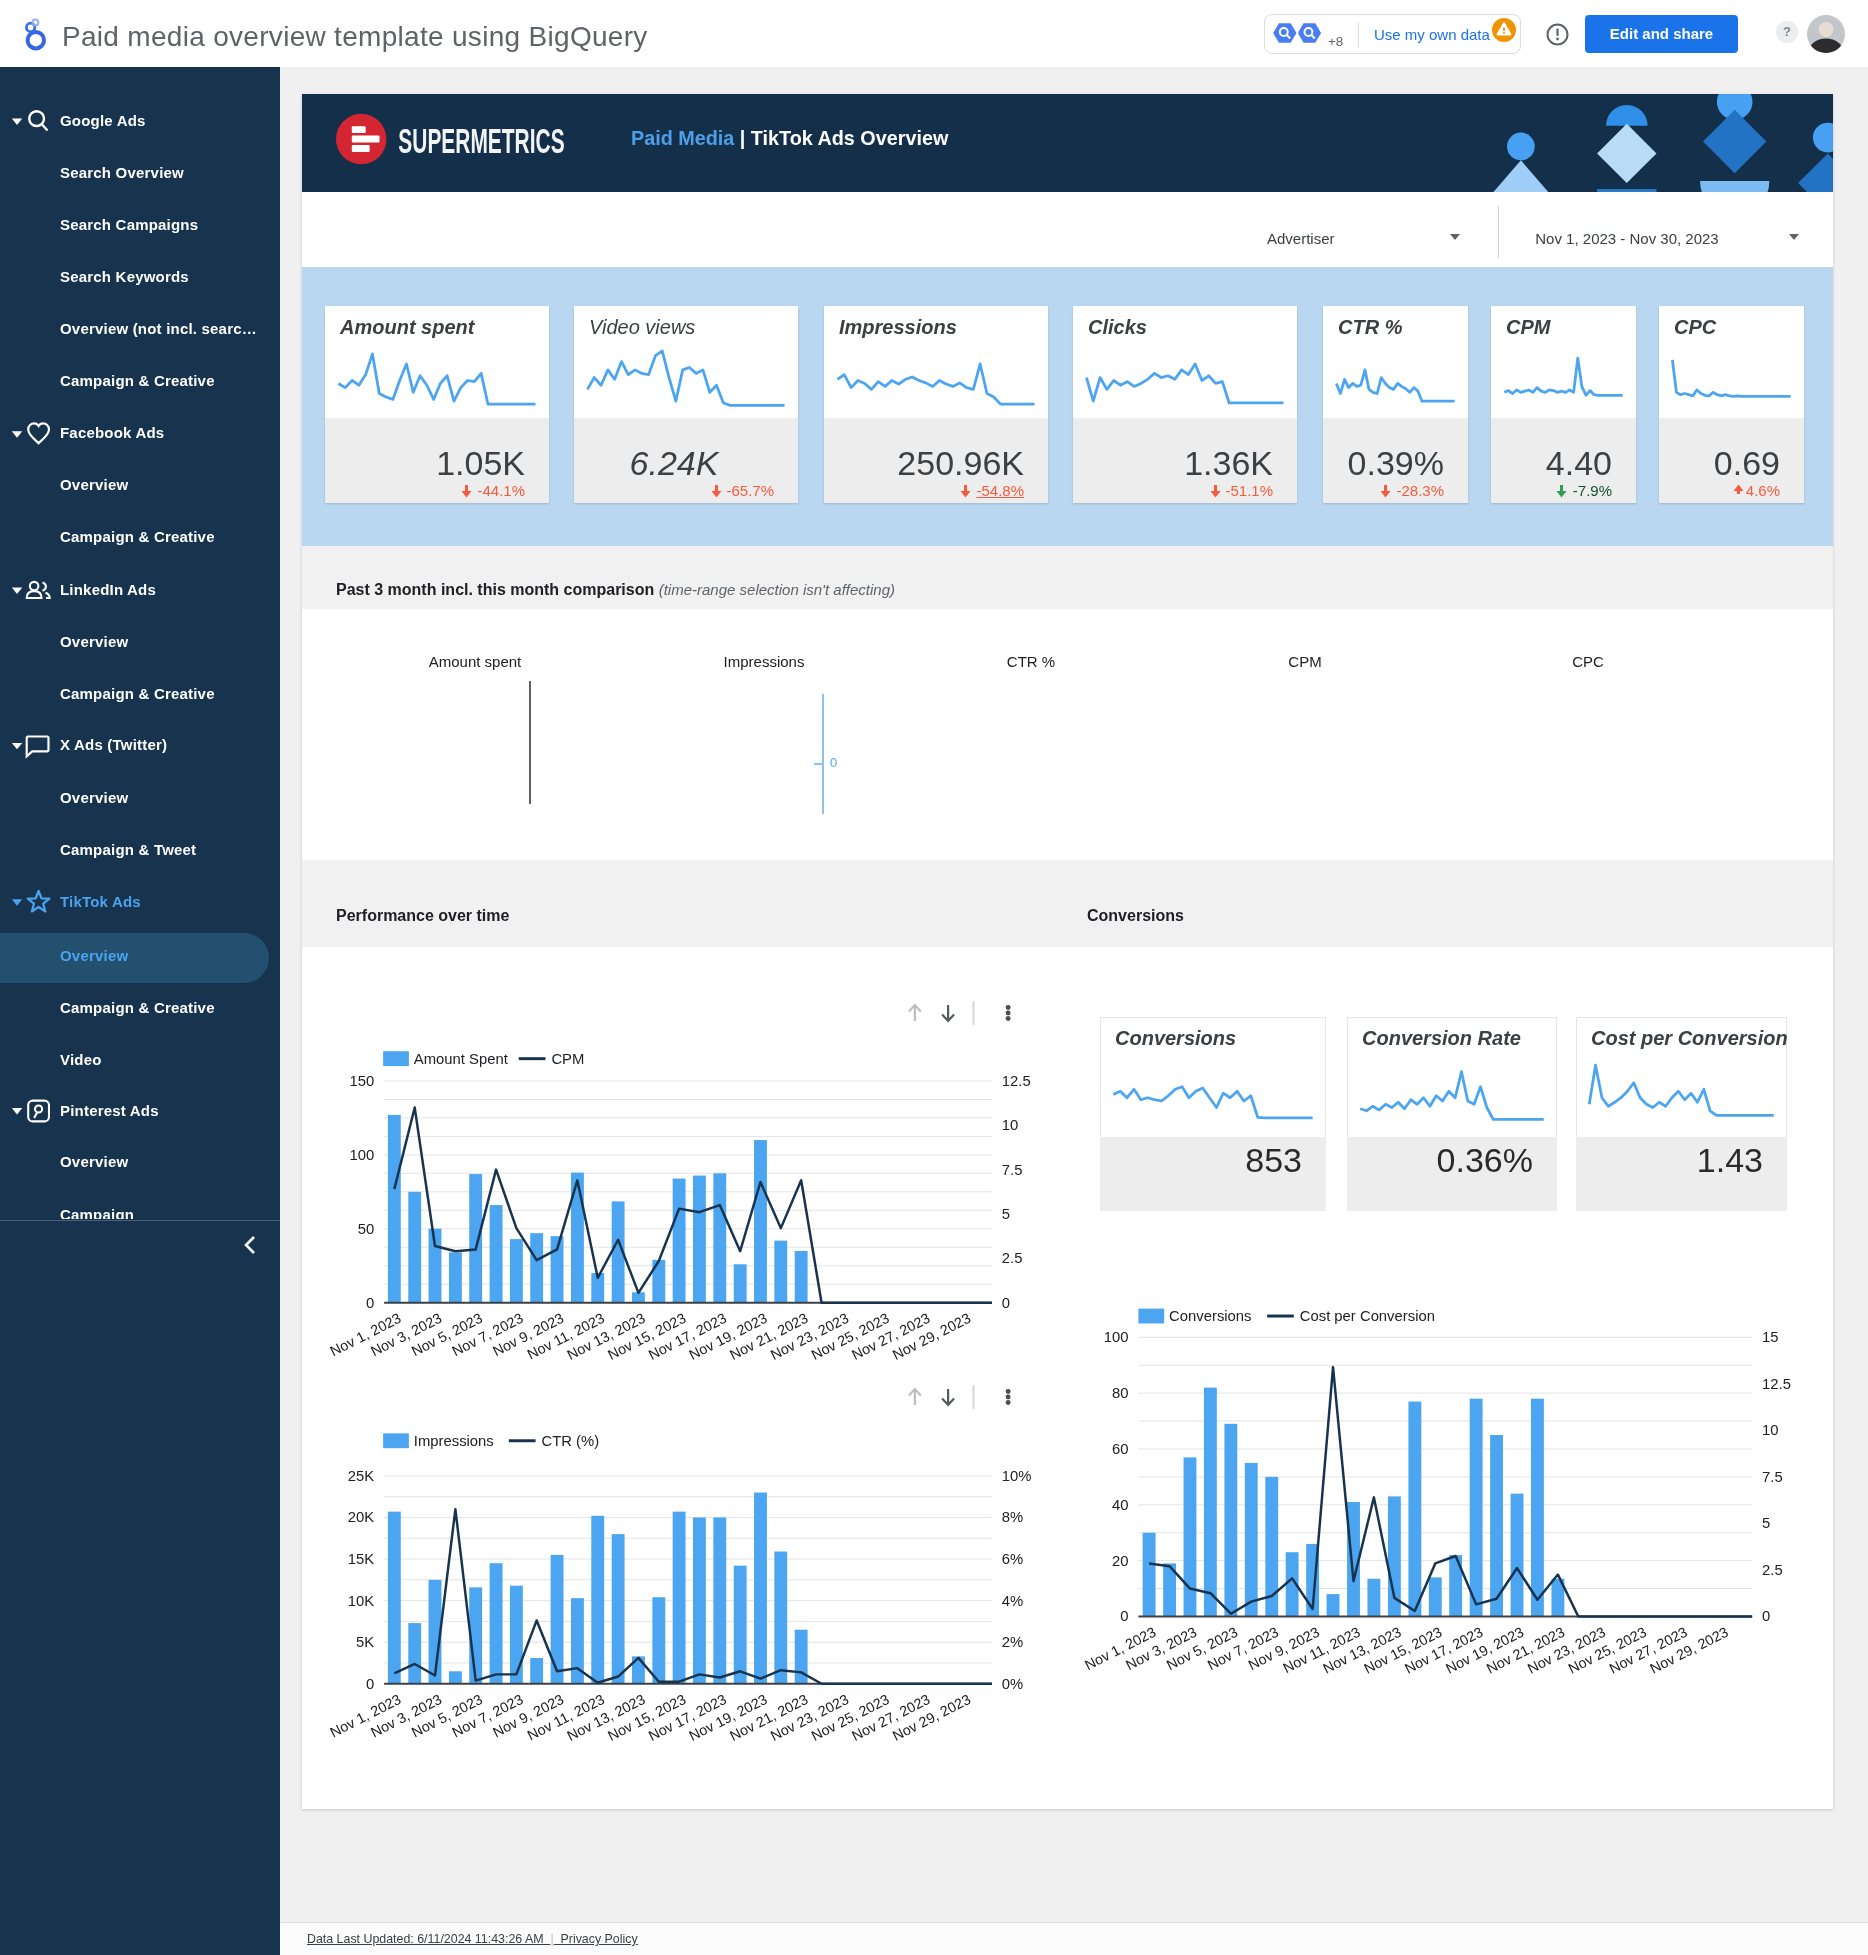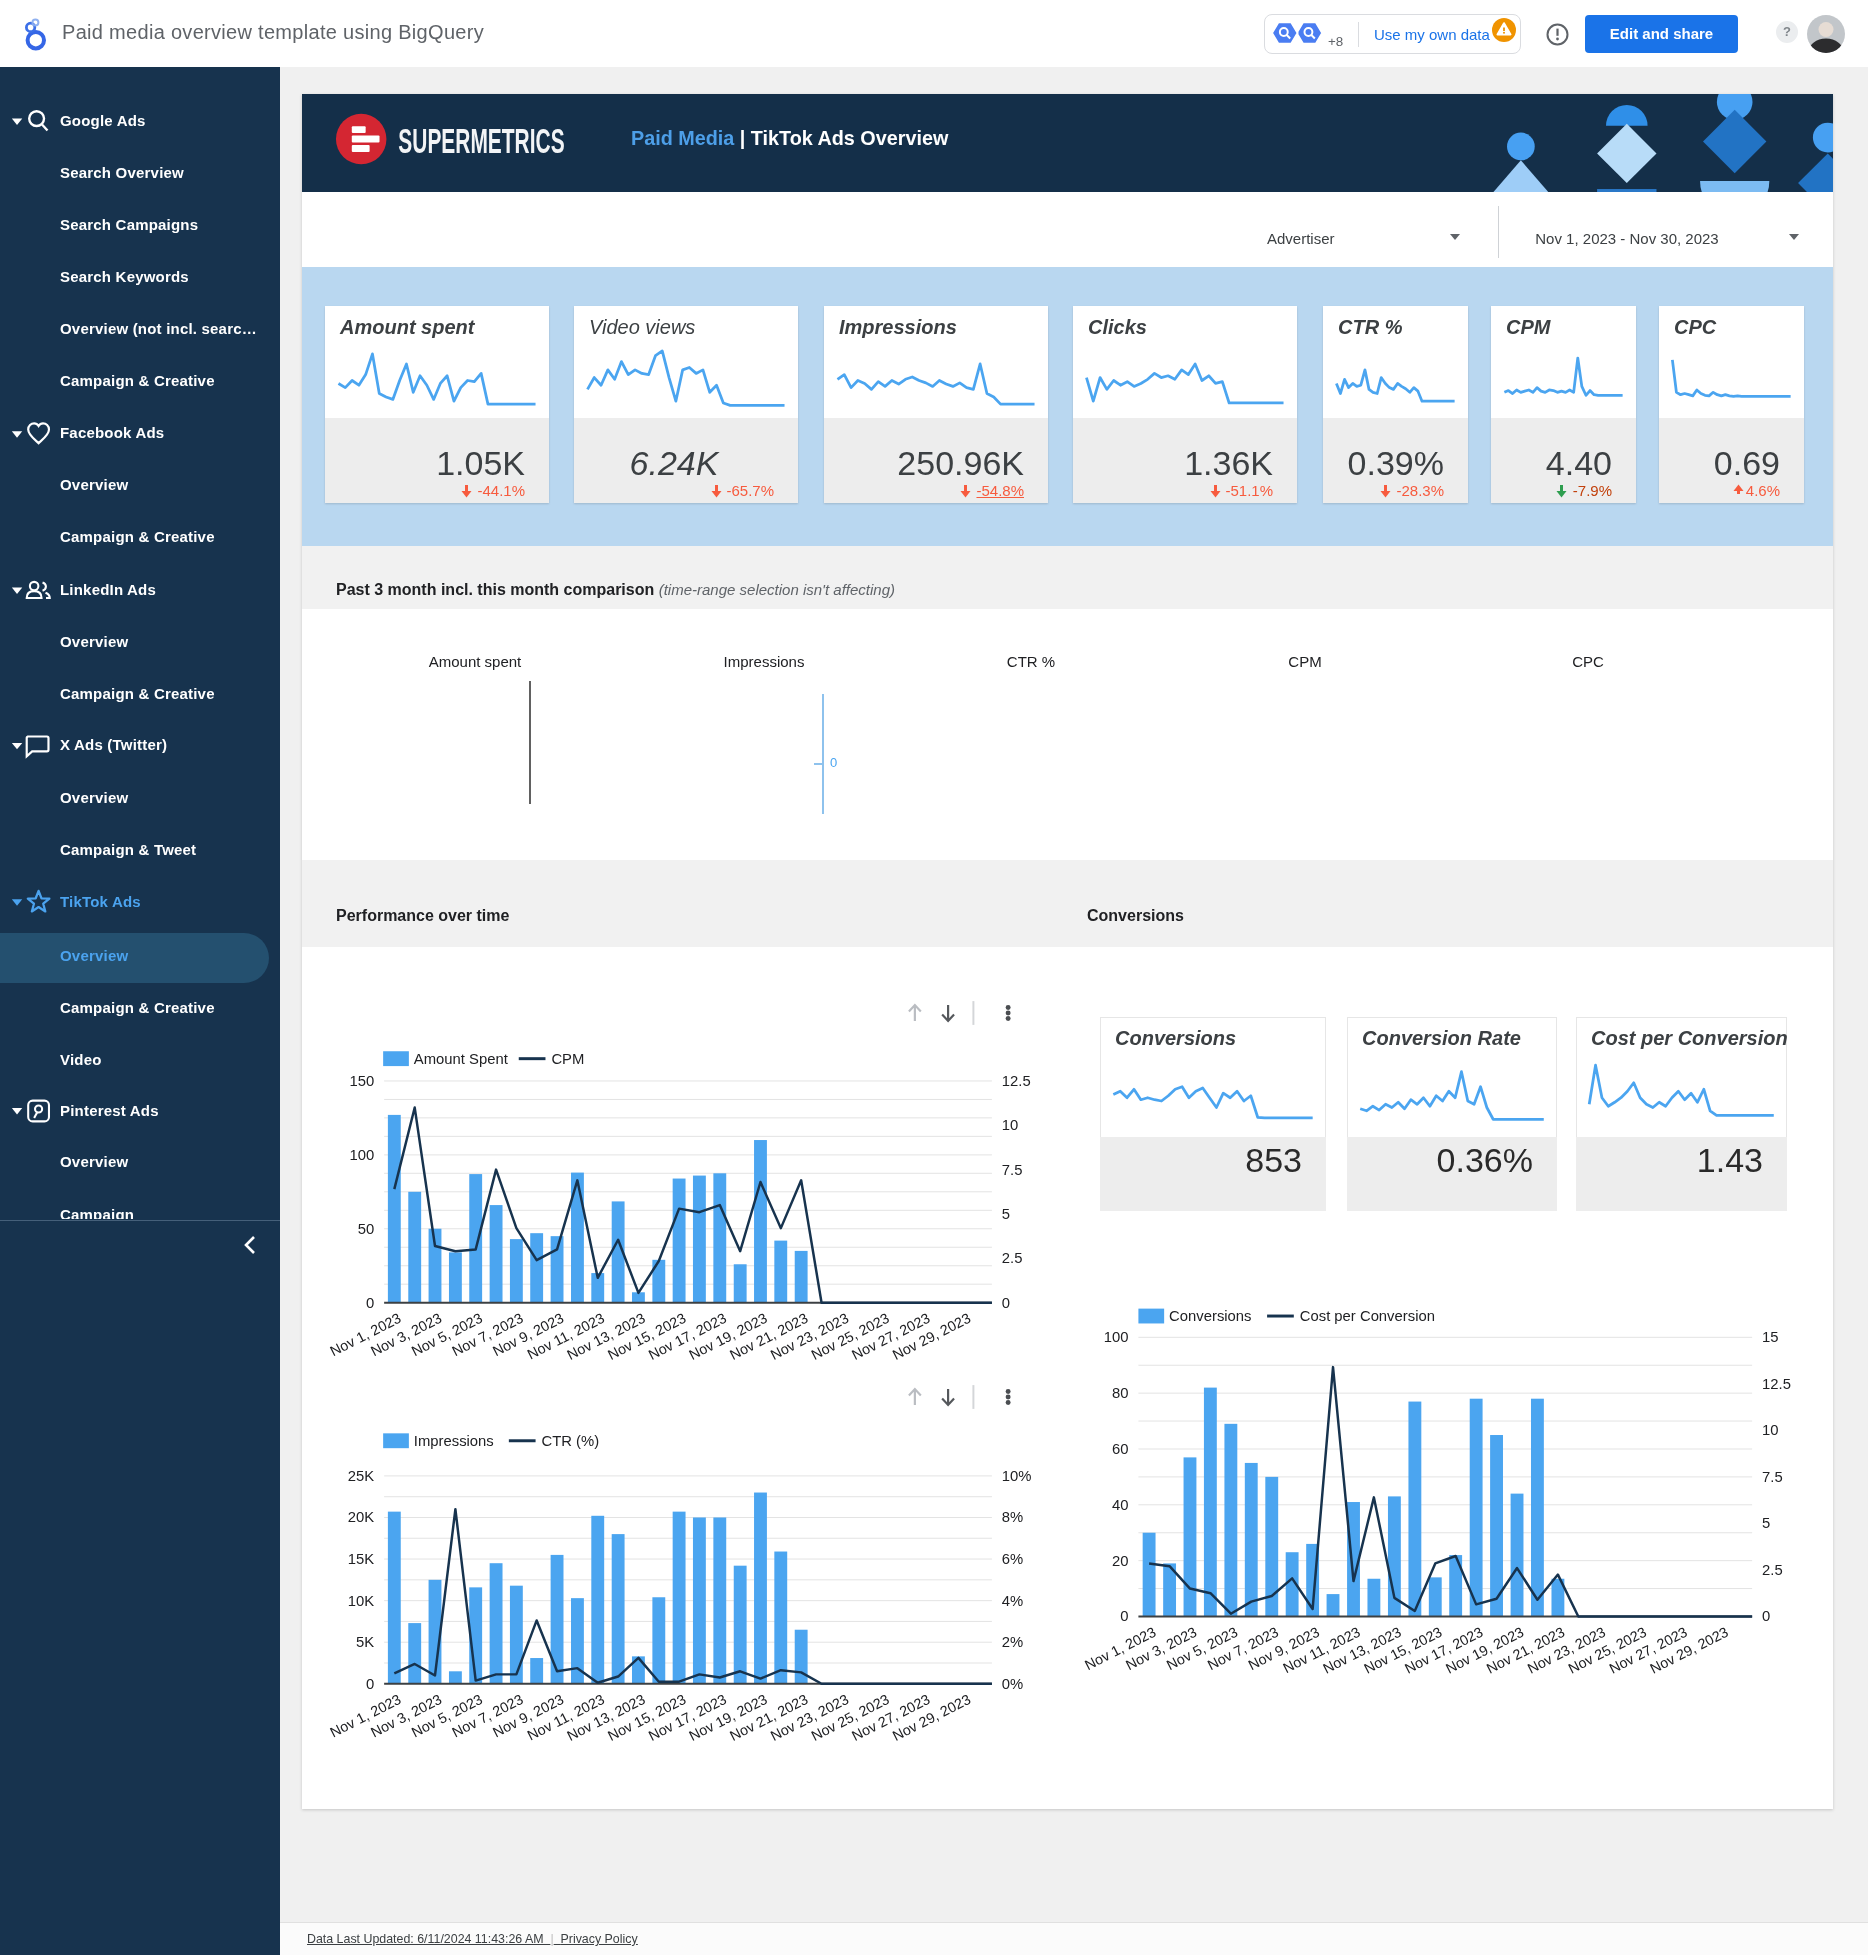--- a/index.html
+++ b/index.html
@@ -9,21 +9,21 @@
 </style></head>
 <body>
 <div class="abs" style="left:0;top:0;width:1868px;height:1955px;">
 
 <div class="abs" style="left:0;top:0;width:1868px;height:67px;background:#fff;"></div>
 <svg class="abs" style="left:22px;top:18px;" width="40" height="40" viewBox="0 0 40 40">
   <circle cx="13.8" cy="22.2" r="8.2" fill="none" stroke="#3566e6" stroke-width="4"></circle>
   <circle cx="8.6" cy="9.4" r="4.2" fill="none" stroke="#3b6fe8" stroke-width="2.8"></circle>
   <circle cx="13.4" cy="4.4" r="3" fill="none" stroke="#8aadeff2" stroke-width="2"></circle>
 </svg>
-<div class="abs" style="left:62px;top:21px;font-size:20px;letter-spacing:0.3px;color:#5f6368;">Paid media overview template using BigQuery</div>
+<div class="abs" style="left:62px;top:21px;font-size:28px;letter-spacing:0.3px;color:#5f6368;">Paid media overview template using BigQuery</div>
 
 <div class="abs" style="left:1264px;top:14px;width:257px;height:40px;border:1px solid #dadce0;border-radius:8px;background:#fff;"></div>
 <svg class="abs" style="left:1270px;top:14px;" width="69" height="40" viewBox="0 0 70 40">
   <g transform="translate(27,5)">
       <polygon points="0,14 6.5,3 19.5,3 26,14 19.5,25 6.5,25" fill="#4a7df2" stroke="#fff" stroke-width="2"></polygon>
       <circle cx="12" cy="13" r="4" fill="none" stroke="#fff" stroke-width="2"></circle>
       <path d="M15 16 L18.5 19.5" stroke="#fff" stroke-width="2"></path>
     </g>
   <g transform="translate(2,5)">
       <polygon points="0,14 6.5,3 19.5,3 26,14 19.5,25 6.5,25" fill="#4a7df2" stroke="#fff" stroke-width="2"></polygon>
@@ -219,21 +219,21 @@
 <div class="abs" style="left:1491px;top:418px;width:145px;height:85px;background:#ededed;"></div>
 <div class="abs" style="left:1506px;top:316px;font-size:20px;font-weight:700;font-style:italic;color:#3c4043;">CPM</div>
 <svg class="abs" style="left:1491px;top:347px;" width="145" height="67" viewBox="0 0 146 68">
   <polyline points="13.0,46.0 17.1,44.2 21.3,47.2 25.4,43.6 29.6,46.0 33.7,44.8 37.8,43.6 42.0,46.0 46.1,41.2 50.2,44.8 54.4,46.0 58.5,43.6 62.7,44.2 66.8,46.0 70.9,44.8 75.1,46.0 79.2,43.6 83.3,46.0 87.5,11.2 91.6,40.0 95.8,49.0 99.9,44.2 104.0,48.4 108.2,49.0 112.3,49.0 116.4,49.0 120.6,49.0 124.7,49.0 128.9,49.0 133.0,49.0" fill="none" stroke="#4ba5f0" stroke-width="2.8" stroke-linejoin="round"></polyline>
 </svg>
 <div class="abs" style="left:1491px;top:444px;width:121px;text-align:right;font-size:34px;color:#3c4043;">4.40</div>
     <svg class="abs" style="left:1556px;top:484px;" width="11" height="14" viewBox="0 0 11 14">
       <rect x="4" y="1" width="3" height="6" fill="#2e9e4f"></rect>
       <polygon points="0.5,7 10.5,7 5.5,13.5" fill="#2e9e4f"></polygon>
     </svg>
-    <div class="abs" style="left:1491px;top:482px;width:121px;text-align:right;font-size:15px;color:#c2410c;padding-left:7px;">-7.9%</div>
+    <div class="abs" style="left:1491px;top:482px;width:121px;text-align:right;font-size:15px;color:#14532d;padding-left:7px;">-7.9%</div>
     <div class="abs" style="left:1659px;top:306px;width:145px;height:197px;background:#fff;box-shadow:0 1px 2px rgba(0,0,0,.15);"></div>
 <div class="abs" style="left:1659px;top:418px;width:145px;height:85px;background:#ededed;"></div>
 <div class="abs" style="left:1674px;top:316px;font-size:20px;font-weight:700;font-style:italic;color:#3c4043;">CPC</div>
 <svg class="abs" style="left:1659px;top:347px;" width="145" height="67" viewBox="0 0 146 68">
   <polyline points="13.0,13.0 17.1,46.0 21.3,48.4 25.4,47.2 29.6,48.4 33.7,49.6 37.8,43.6 42.0,47.2 46.1,49.0 50.2,49.6 54.4,46.0 58.5,48.4 62.7,49.6 66.8,48.4 70.9,49.6 75.1,50.2 79.2,49.6 83.3,50.2 87.5,50.2 91.6,50.2 95.8,50.2 99.9,50.2 104.0,50.2 108.2,50.2 112.3,50.2 116.4,50.2 120.6,50.2 124.7,50.2 128.9,50.2 133.0,50.2" fill="none" stroke="#4ba5f0" stroke-width="2.8" stroke-linejoin="round"></polyline>
 </svg>
 <div class="abs" style="left:1659px;top:444px;width:121px;text-align:right;font-size:34px;color:#3c4043;">0.69</div>
     <svg class="abs" style="left:1733px;top:484px;" width="11" height="14" viewBox="0 0 11 14">
       <rect x="4" y="4" width="3" height="6" fill="#f75b3e"></rect>
       <polygon points="0.5,7 10.5,7 5.5,0.5" fill="#f75b3e"></polygon>

